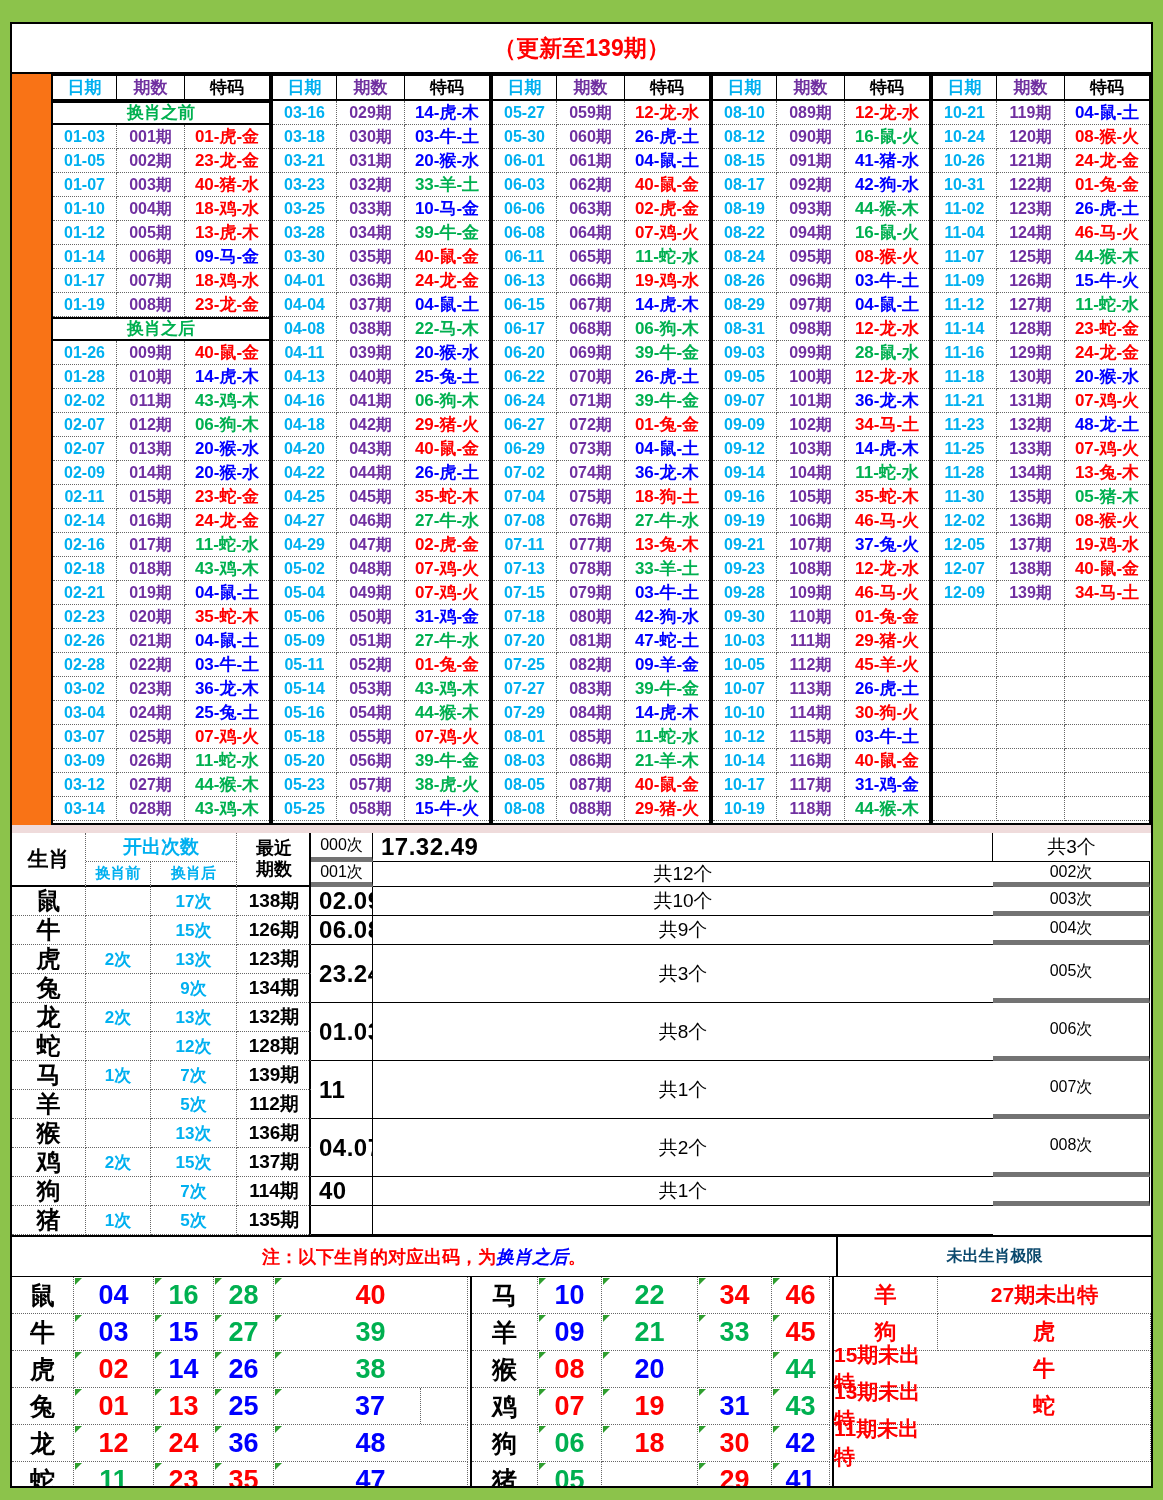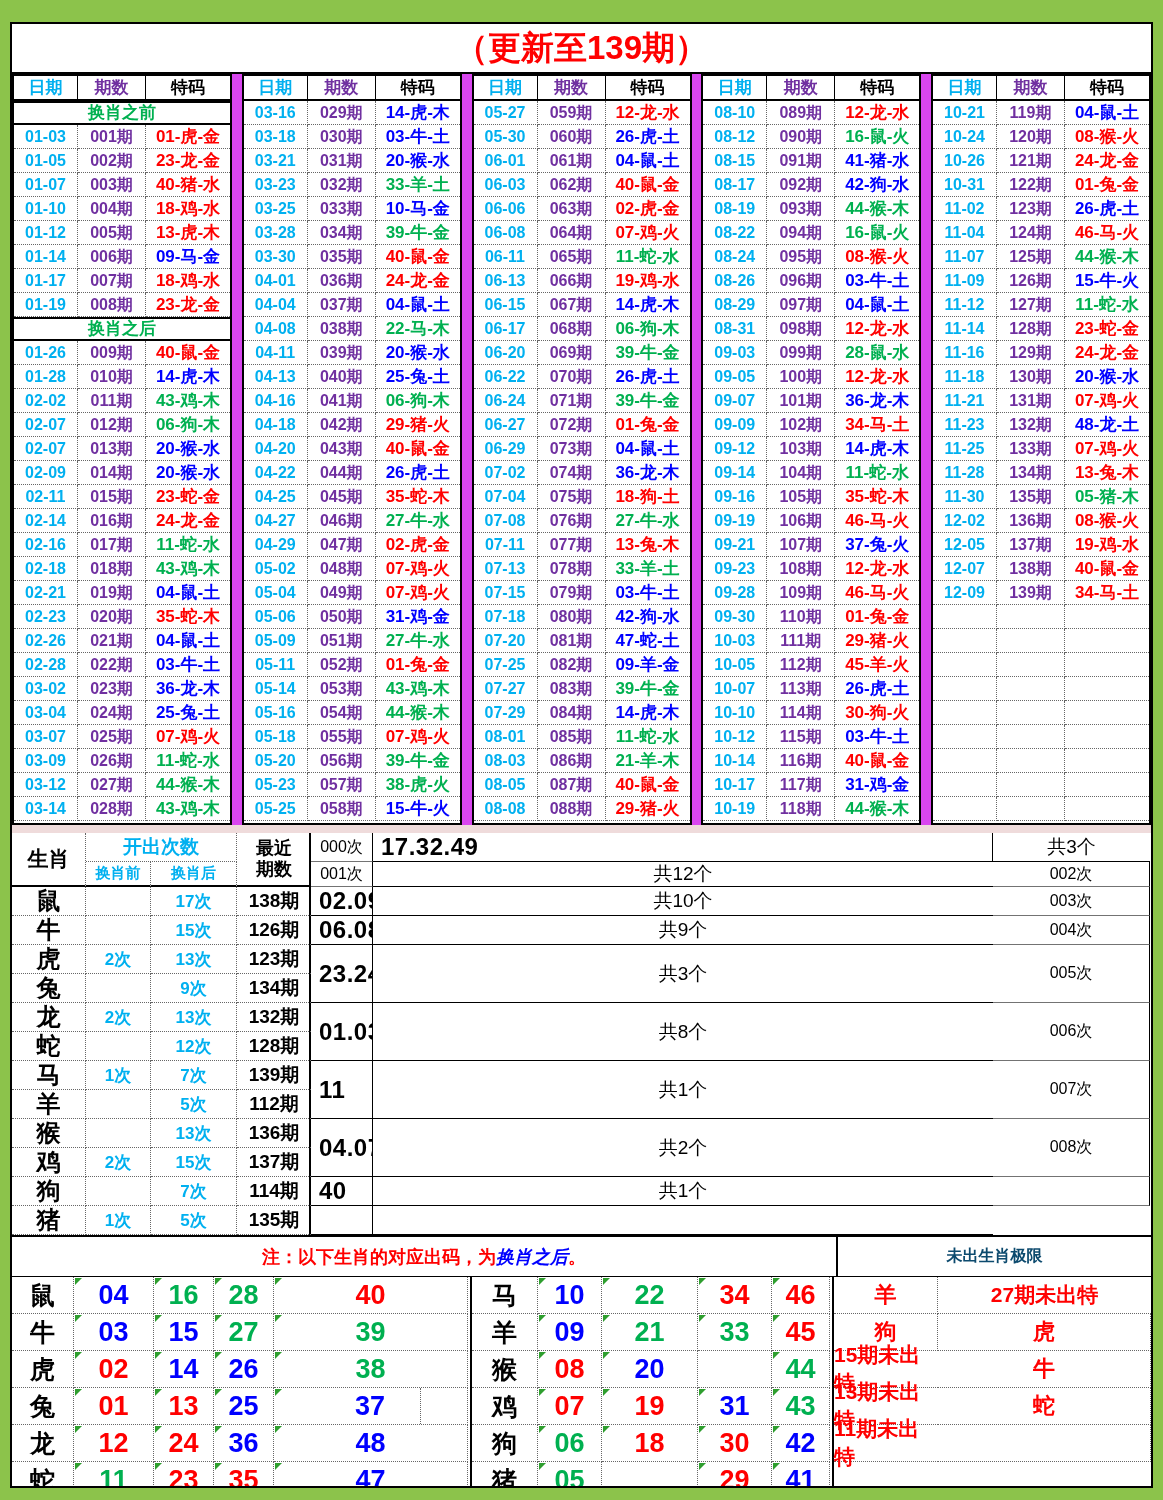--- a/index.html
+++ b/index.html
@@ -2,24 +2,24 @@
 <html><head>
 <meta charset="utf-8">
 <style>
   * { margin:0; padding:0; box-sizing:border-box; }
   html,body { width:1163px; height:1500px; background:#8CC34B; font-family:"Liberation Sans","DejaVu Sans",sans-serif; overflow:hidden; }
   .page { position:absolute; left:10px; top:22px; width:1143px; height:1466px; background:#fff; border:2px solid #000; overflow:hidden; }
 
   
   .title-row { height:50px; display:flex; align-items:center; justify-content:center; border-bottom:2px solid #000; background:#fff; }
   .t-main { color:#0000FF; font-size:33px; font-weight:bold; }
-  .t-suffix { color:#FF0000; font-size:33px; font-weight:bold; }
+  .t-suffix { color:#FF0000; font-size:23px; font-weight:bold; }
 
   
-  .main-area { display:flex; justify-content:space-between; background:#d946ef; height:751px; padding:0; }
+  .main-area { display:flex; justify-content:flex-end; background:#f97316; height:751px; padding:0; }
   .group { width:220px; border:2px solid #000; background:#fff; }
   .g-header { display:grid; grid-template-columns:64px 68px 84px; height:25px; }
   .gh { text-align:center; line-height:23px; font-size:17px; font-weight:bold; border-right:1px solid #000; border-bottom:2px solid #000; }
   .gh:last-child { border-right:none; }
   .gh0 { color:#00B0F0; } .gh1 { color:#7030A0; } .gh2 { color:#000; }
   .g-row { display:grid; grid-template-columns:64px 68px 84px; height:24px; }
   .gc { text-align:center; line-height:23px; border-right:1px dotted #666; border-bottom:1px dotted #666; overflow:hidden; white-space:nowrap; }
   .gc:last-child { border-right:none; }
   .c-date { color:#00B0F0; font-size:16px; font-weight:bold; }
   .c-period { color:#7030A0; font-size:16px; font-weight:bold; }
@@ -38,21 +38,21 @@
   .zc.nr0 { border-right:none; }
   .zh { font-weight:bold; }
   .z-corner { font-size:21px; color:#000; border-bottom:2px solid #000; }
   .z-count { font-size:19px; color:#00B0F0; border-bottom:1px dotted #666; }
   .z-recent { font-size:18px; color:#000; border-bottom:2px solid #000; border-right:none; flex-direction:column; line-height:21px; }
   .z-sub { font-size:15px; color:#00B0F0; border-bottom:2px solid #000; }
   .zz { font-size:24px; font-weight:bold; color:#000; }
   .zn { font-size:17px; font-weight:bold; color:#00B0F0; }
   .zp { font-size:19px; font-weight:bold; color:#000; }
   .freq-table { display:grid; grid-template-columns:62px 620px 157px; flex:1; }
-  .fl { border-right:1px solid #000; border-bottom:1px solid #737373; display:flex; align-items:center; justify-content:center; font-size:16px; color:#000; }
+  .fl { border-right:1px solid #000; border-bottom:5px solid #737373; display:flex; align-items:center; justify-content:center; font-size:16px; color:#000; }
   .fn { border-right:1px solid #000; border-bottom:1px solid #000; display:flex; align-items:center; padding-left:8px; font-size:24px; font-weight:600; letter-spacing:0.5px; color:#000; overflow:hidden; white-space:nowrap; }
   .fc { border-bottom:1px solid #000; display:flex; align-items:center; justify-content:center; font-size:19px; color:#000; }
 
   
   .bottom-area { height:253px; background:#fff; }
   .note-row { height:40px; display:flex; border-bottom:1px solid #000; }
   .note-cell { flex:1; display:flex; align-items:center; justify-content:center; border-right:2px solid #000; }
   .nr { color:#FF0000; font-size:18px; font-weight:bold; }
   .nb { color:#0000FF; font-size:18px; font-weight:bold; font-style:italic; }
   .limit-header { width:313px; display:flex; align-items:center; justify-content:center; color:#0c4a6e; font-size:16px; font-weight:bold; }

